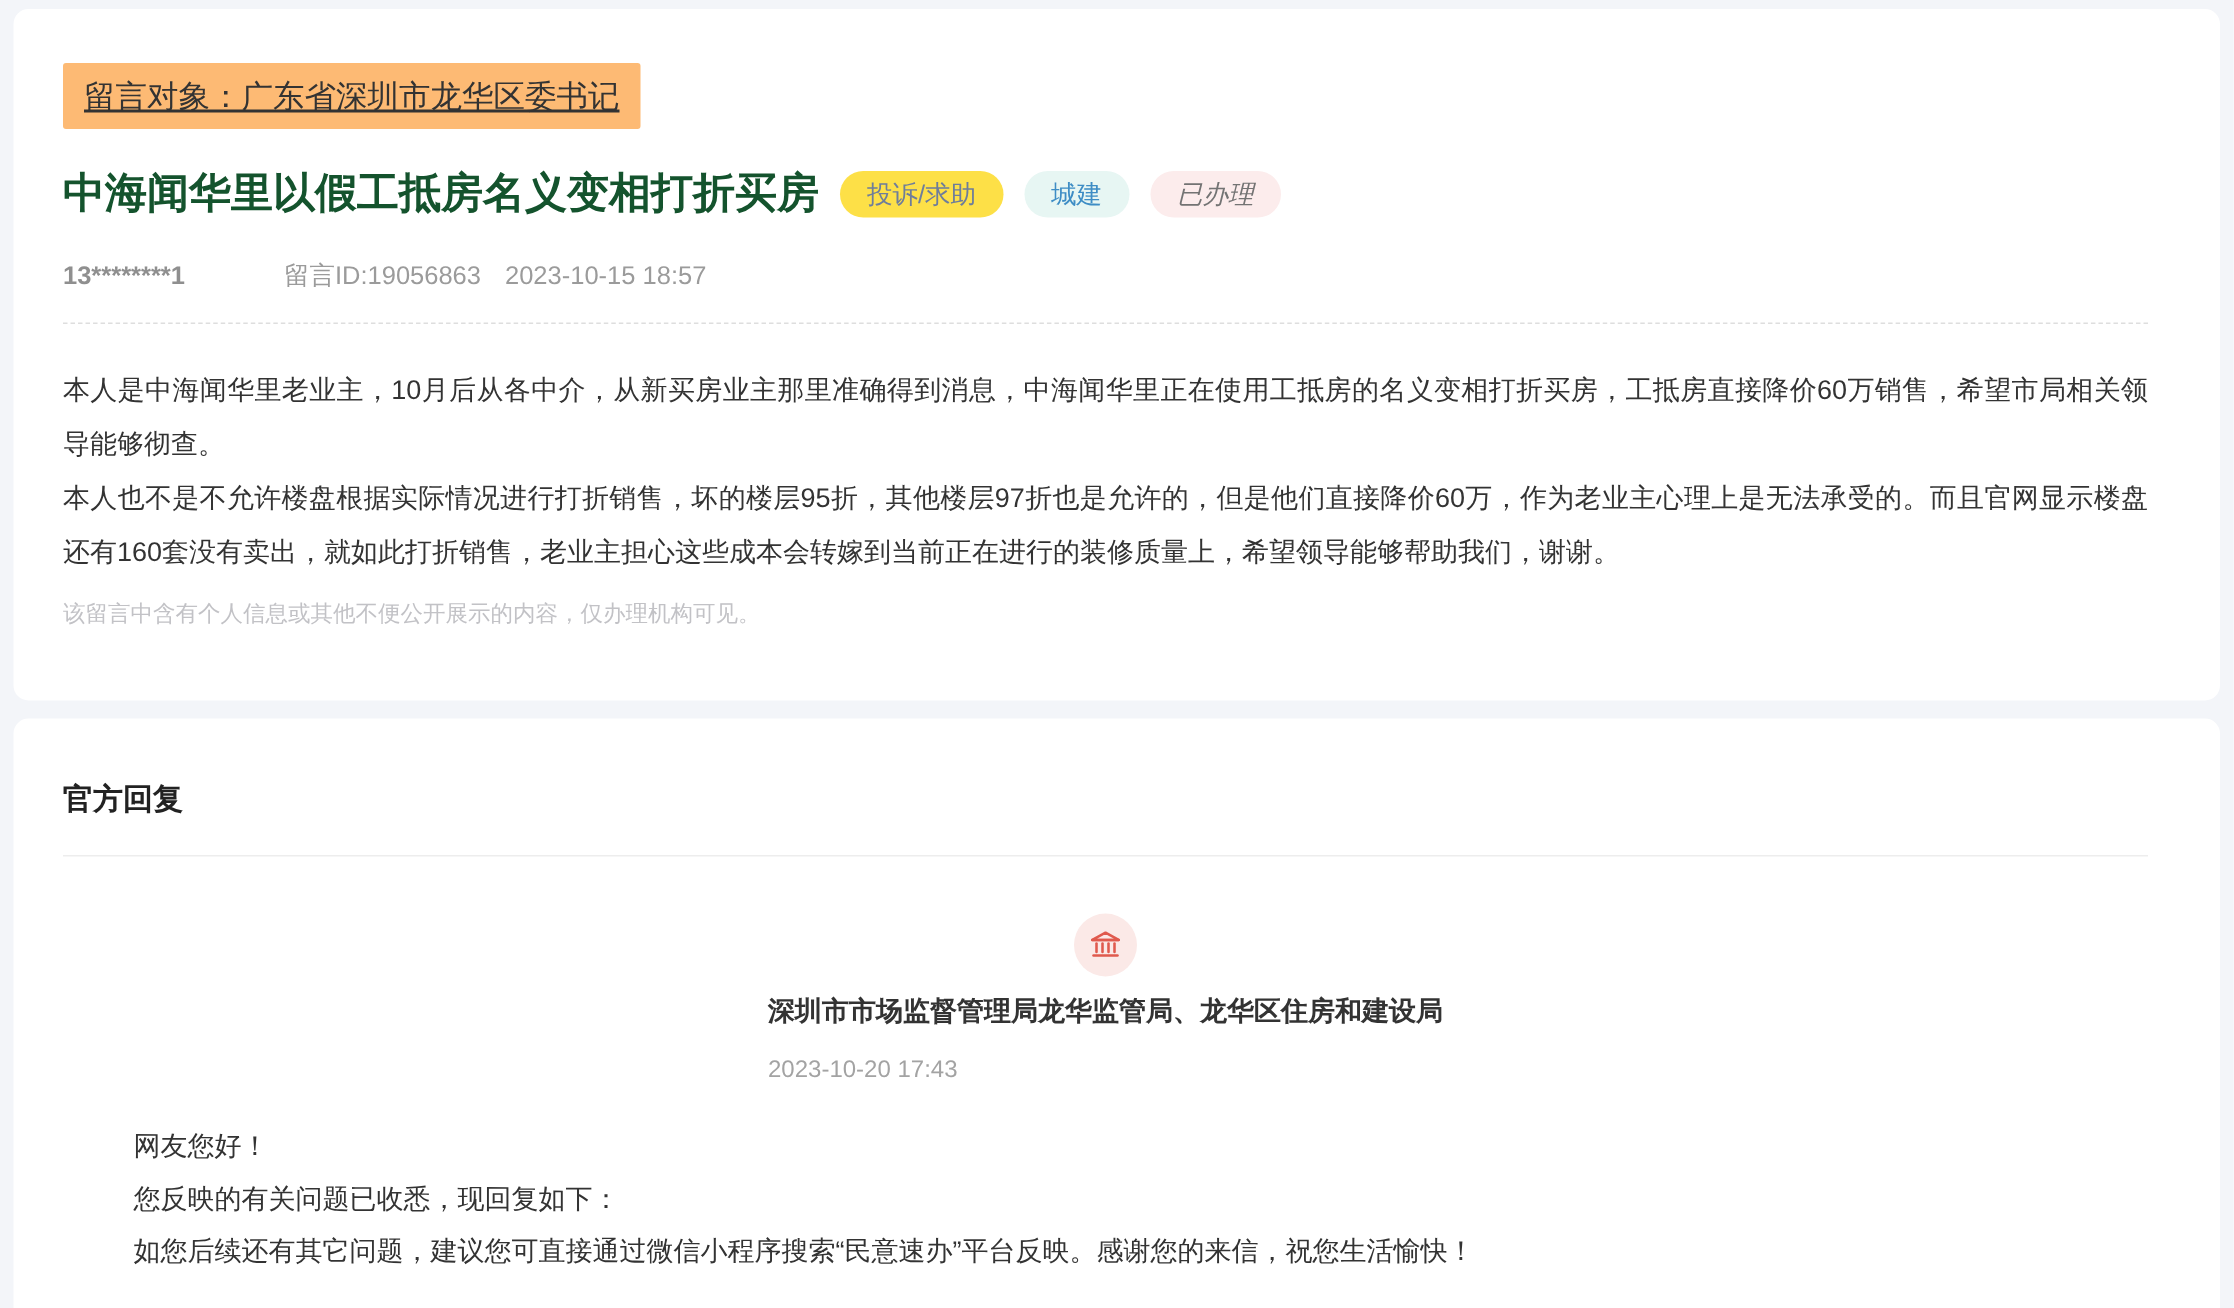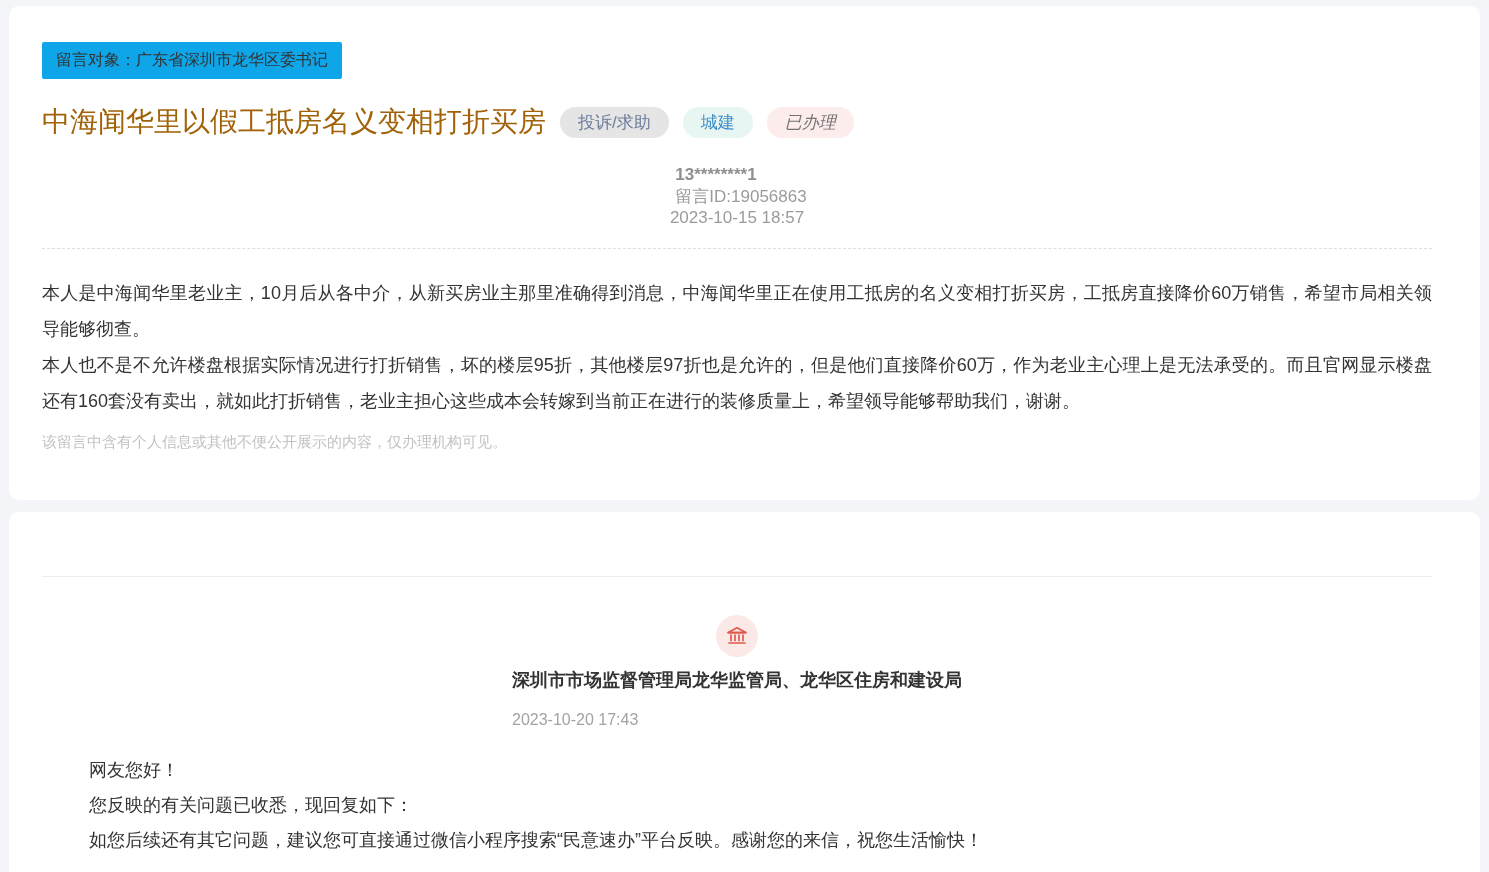--- a/index.html
+++ b/index.html
@@ -17,25 +17,26 @@
   }
   .message-card { padding: 36px 48px 48px 33px; }
 
   .card-top-row {
     display: flex;
     justify-content: space-between;
     align-items: flex-start;
   }
   .recipient-chip {
     display: inline-block;
-    background: #0ea5e9;
+    background: #fdba74;
     color: #333;
-    font-size: 16px;
+    font-size: 21px;
     padding: 8px 14px;
     border-radius: 2px;
+    text-decoration: underline;
   }
   .top-actions {
     display: flex;
     align-items: center;
     gap: 62px;
     padding-right: 32px;
     padding-top: 8px;
     color: #6f6f6f;
   }
   .font-toggle {
@@ -56,41 +57,40 @@
   .star-glyph { font-size: 24px; color: #8a8a8a; }
 
   .title-row {
     margin-top: 24px;
     display: flex;
     align-items: center;
     gap: 14px;
   }
   .post-title {
     font-size: 28px;
-    font-weight: 400;
-    color: #a16207;
+    font-weight: 700;
+    color: #14532d;
   }
   .tag {
     display: inline-block;
     font-size: 17px;
     line-height: 1;
     padding: 7px 18px;
     border-radius: 17px;
     white-space: nowrap;
   }
 
   .user-row {
     margin-top: 24px;
     padding-bottom: 20px;
     border-bottom: 1px dashed #dedede;
     display: flex;
     align-items: center;
     font-size: 17px;
     color: #9b9b9b;
-    flex-direction: column;
   }
   .user-phone { font-weight: 700; color: #8f8f8f; margin-right: 42px; }
   .msg-id { margin-right: 16px; margin-left: 24px; }
 
   .post-body { margin-top: 26px; font-size: 18px; line-height: 36px; color: #333; text-align: justify; }
   .post-body p { margin: 0; }
   .privacy-note {
     margin-top: 14px;
     font-size: 15px;
     color: #c2c2c6;
@@ -148,41 +148,42 @@
   <section class="card message-card">
 
     <div class="card-top-row">
       <div class="recipient-chip">
         <span>留言对象：广东省深圳市龙华区委书记</span>
       </div>
     </div>
 
     <div class="title-row">
       <h1 class="post-title">中海闻华里以假工抵房名义变相打折买房</h1>
-      <span class="tag" style="color: rgb(110, 125, 155); background: #e5e5e5;">投诉/求助</span>
+      <span class="tag" style="color: rgb(110, 125, 155); background: #fde047;">投诉/求助</span>
       <span class="tag" style="color: rgb(62, 141, 197); background: rgb(231, 246, 243);">城建</span>
       <span class="tag" style="color: #737373; background: rgb(252, 236, 236); font-style: italic;">已办理</span>
     </div>
 
     <div class="user-row">
       <span class="user-phone">13********1</span>
       <span class="msg-id">留言ID:19056863</span>
       <span>2023-10-15 18:57</span>
     </div>
 
     <div class="post-body">
       <p>本人是中海闻华里老业主，10月后从各中介，从新买房业主那里准确得到消息，中海闻华里正在使用工抵房的名义变相打折买房，工抵房直接降价60万销售，希望市局相关领导能够彻查。</p>
       <p>本人也不是不允许楼盘根据实际情况进行打折销售，坏的楼层95折，其他楼层97折也是允许的，但是他们直接降价60万，作为老业主心理上是无法承受的。而且官网显示楼盘还有160套没有卖出，就如此打折销售，老业主担心这些成本会转嫁到当前正在进行的装修质量上，希望领导能够帮助我们，谢谢。</p>
     </div>
 
     <div class="privacy-note">该留言中含有个人信息或其他不便公开展示的内容，仅办理机构可见。</div>
   </section>
 
   <section class="card reply-card">
 
+    <h2 class="section-title">官方回复</h2>
     <div class="section-divider"></div>
 
     <div class="reply-header">
       <span class="avatar">
         <svg viewBox="0 0 24 24" fill="none" stroke="#e05a4e" stroke-width="1.7" stroke-linecap="round" stroke-linejoin="round">
           <path d="M3.2 8.6 L12 3.8 L20.8 8.6 Z"></path>
           <line x1="3.2" y1="8.6" x2="20.8" y2="8.6"></line>
           <line x1="6" y1="11" x2="6" y2="16.6"></line>
           <line x1="10" y1="11" x2="10" y2="16.6"></line>
           <line x1="14" y1="11" x2="14" y2="16.6"></line>

